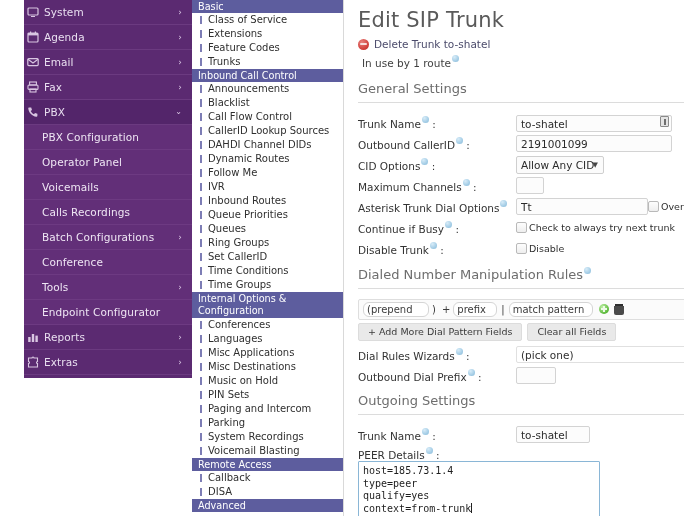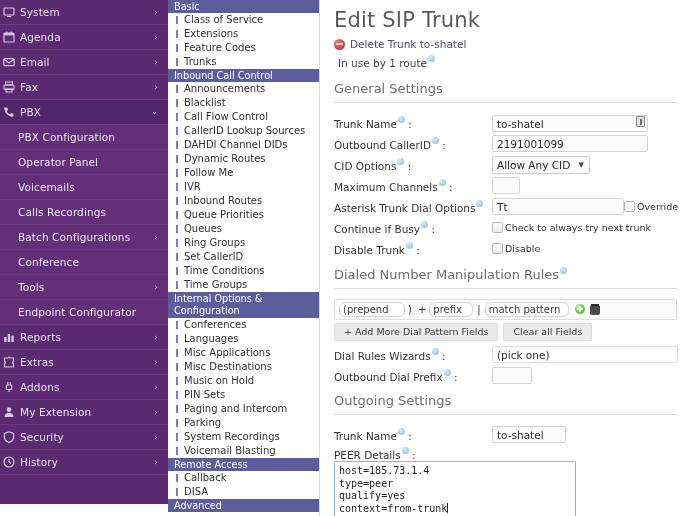--- a/index.html
+++ b/index.html
@@ -7,25 +7,26 @@
     margin: 0; padding: 0;
     width: 684px; height: 516px;
     overflow: hidden;
     background: #ffffff;
     font-family: "DejaVu Sans", "Liberation Sans", sans-serif;
   }
   #app { position: relative; width: 684px; height: 516px; display: flex; overflow: hidden; }
 
   
   #sidebar {
-    width: 168px; height: 504px;
+    width: 168px; height: 378px;
     background: #4c1d95;
     flex: 0 0 168px;
     overflow: hidden;
     position: relative;
+    margin-left: 24px;
   }
   .nav-item {
     position: relative;
     display: flex;
     align-items: center;
     height: 25px;
     padding-left: 8px;
     padding-right: 10px;
     color: #e9dff0;
     font-size: 10.5px;
@@ -176,21 +177,21 @@
     border: 1px solid #8a8a8a; border-radius: 1px;
     background: #e4e4e4;
   }
   .key-ico::after {
     content:""; position:absolute; left:3px; top:2px;
     width:2px; height:6px; background:#6f6f6f;
   }
   .inp-callerid { width: 156px; }
   .sel {
     position: relative;
-    width: 98px; height: 18px;
+    width: 88px; height: 18px;
     border: 1px solid #cfcfcf; border-radius: 2px;
     background: #fbfbfb;
     font-size: 10.5px; color: #2b2b2b;
     line-height: 17px; padding-left: 4px;
   }
   .sel .arr {
     position: absolute; right: 5px; top: 0;
     font-size: 7px; color: #444;
   }
   .inp-maxch { width: 28px; }

